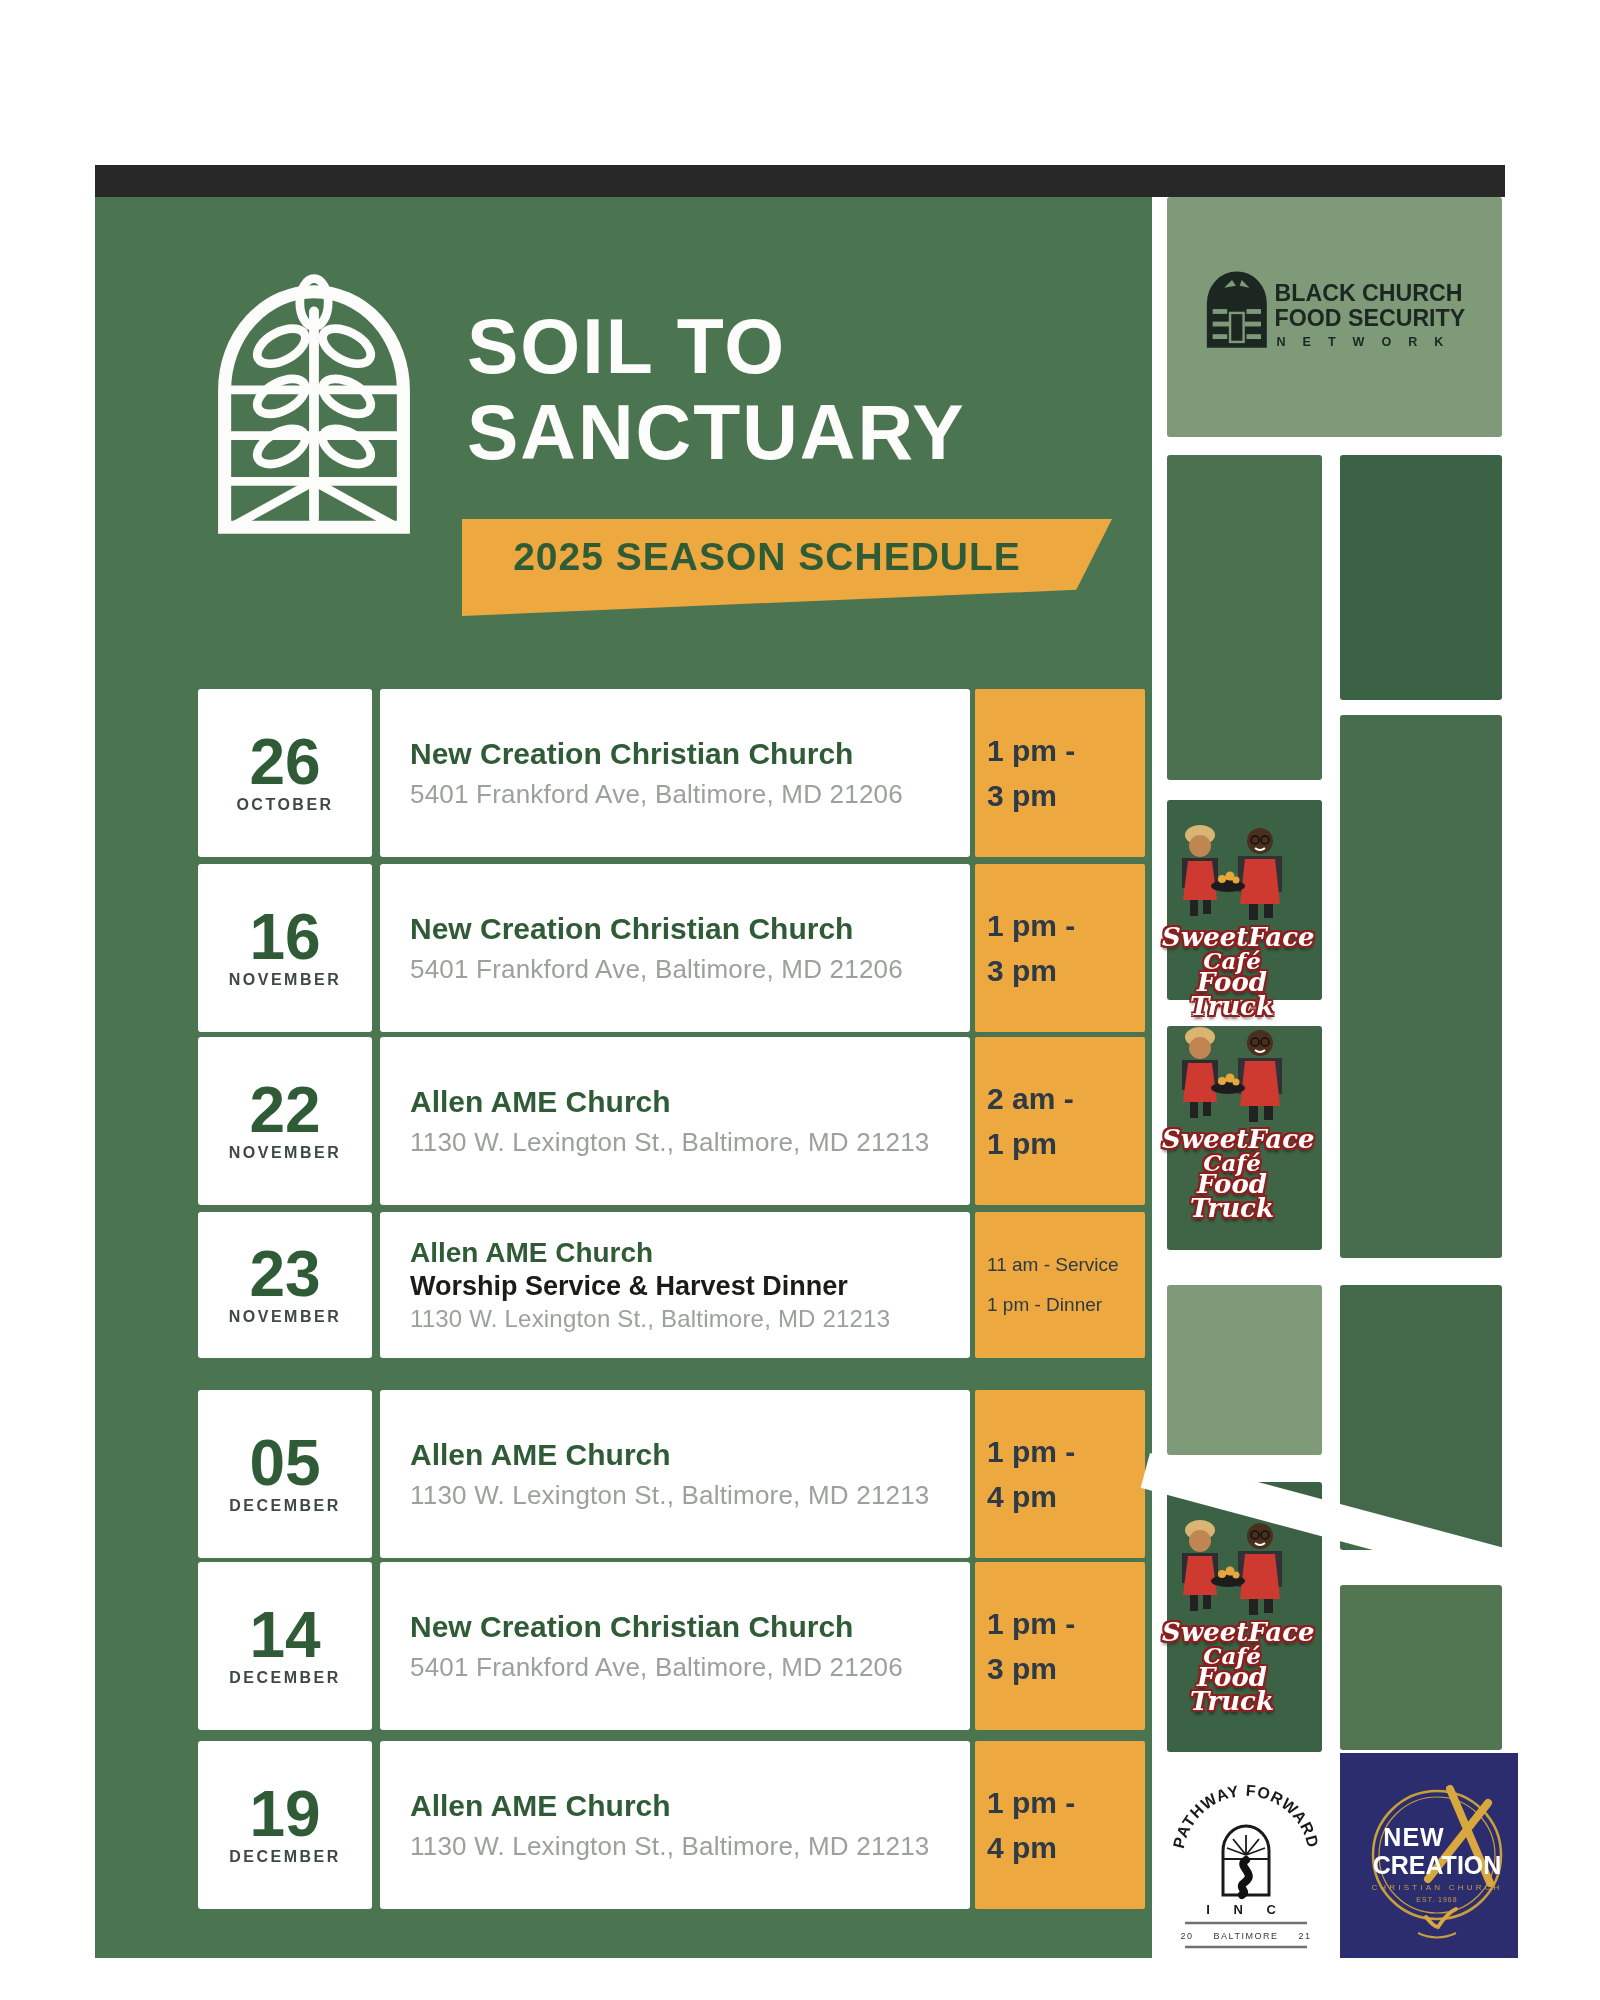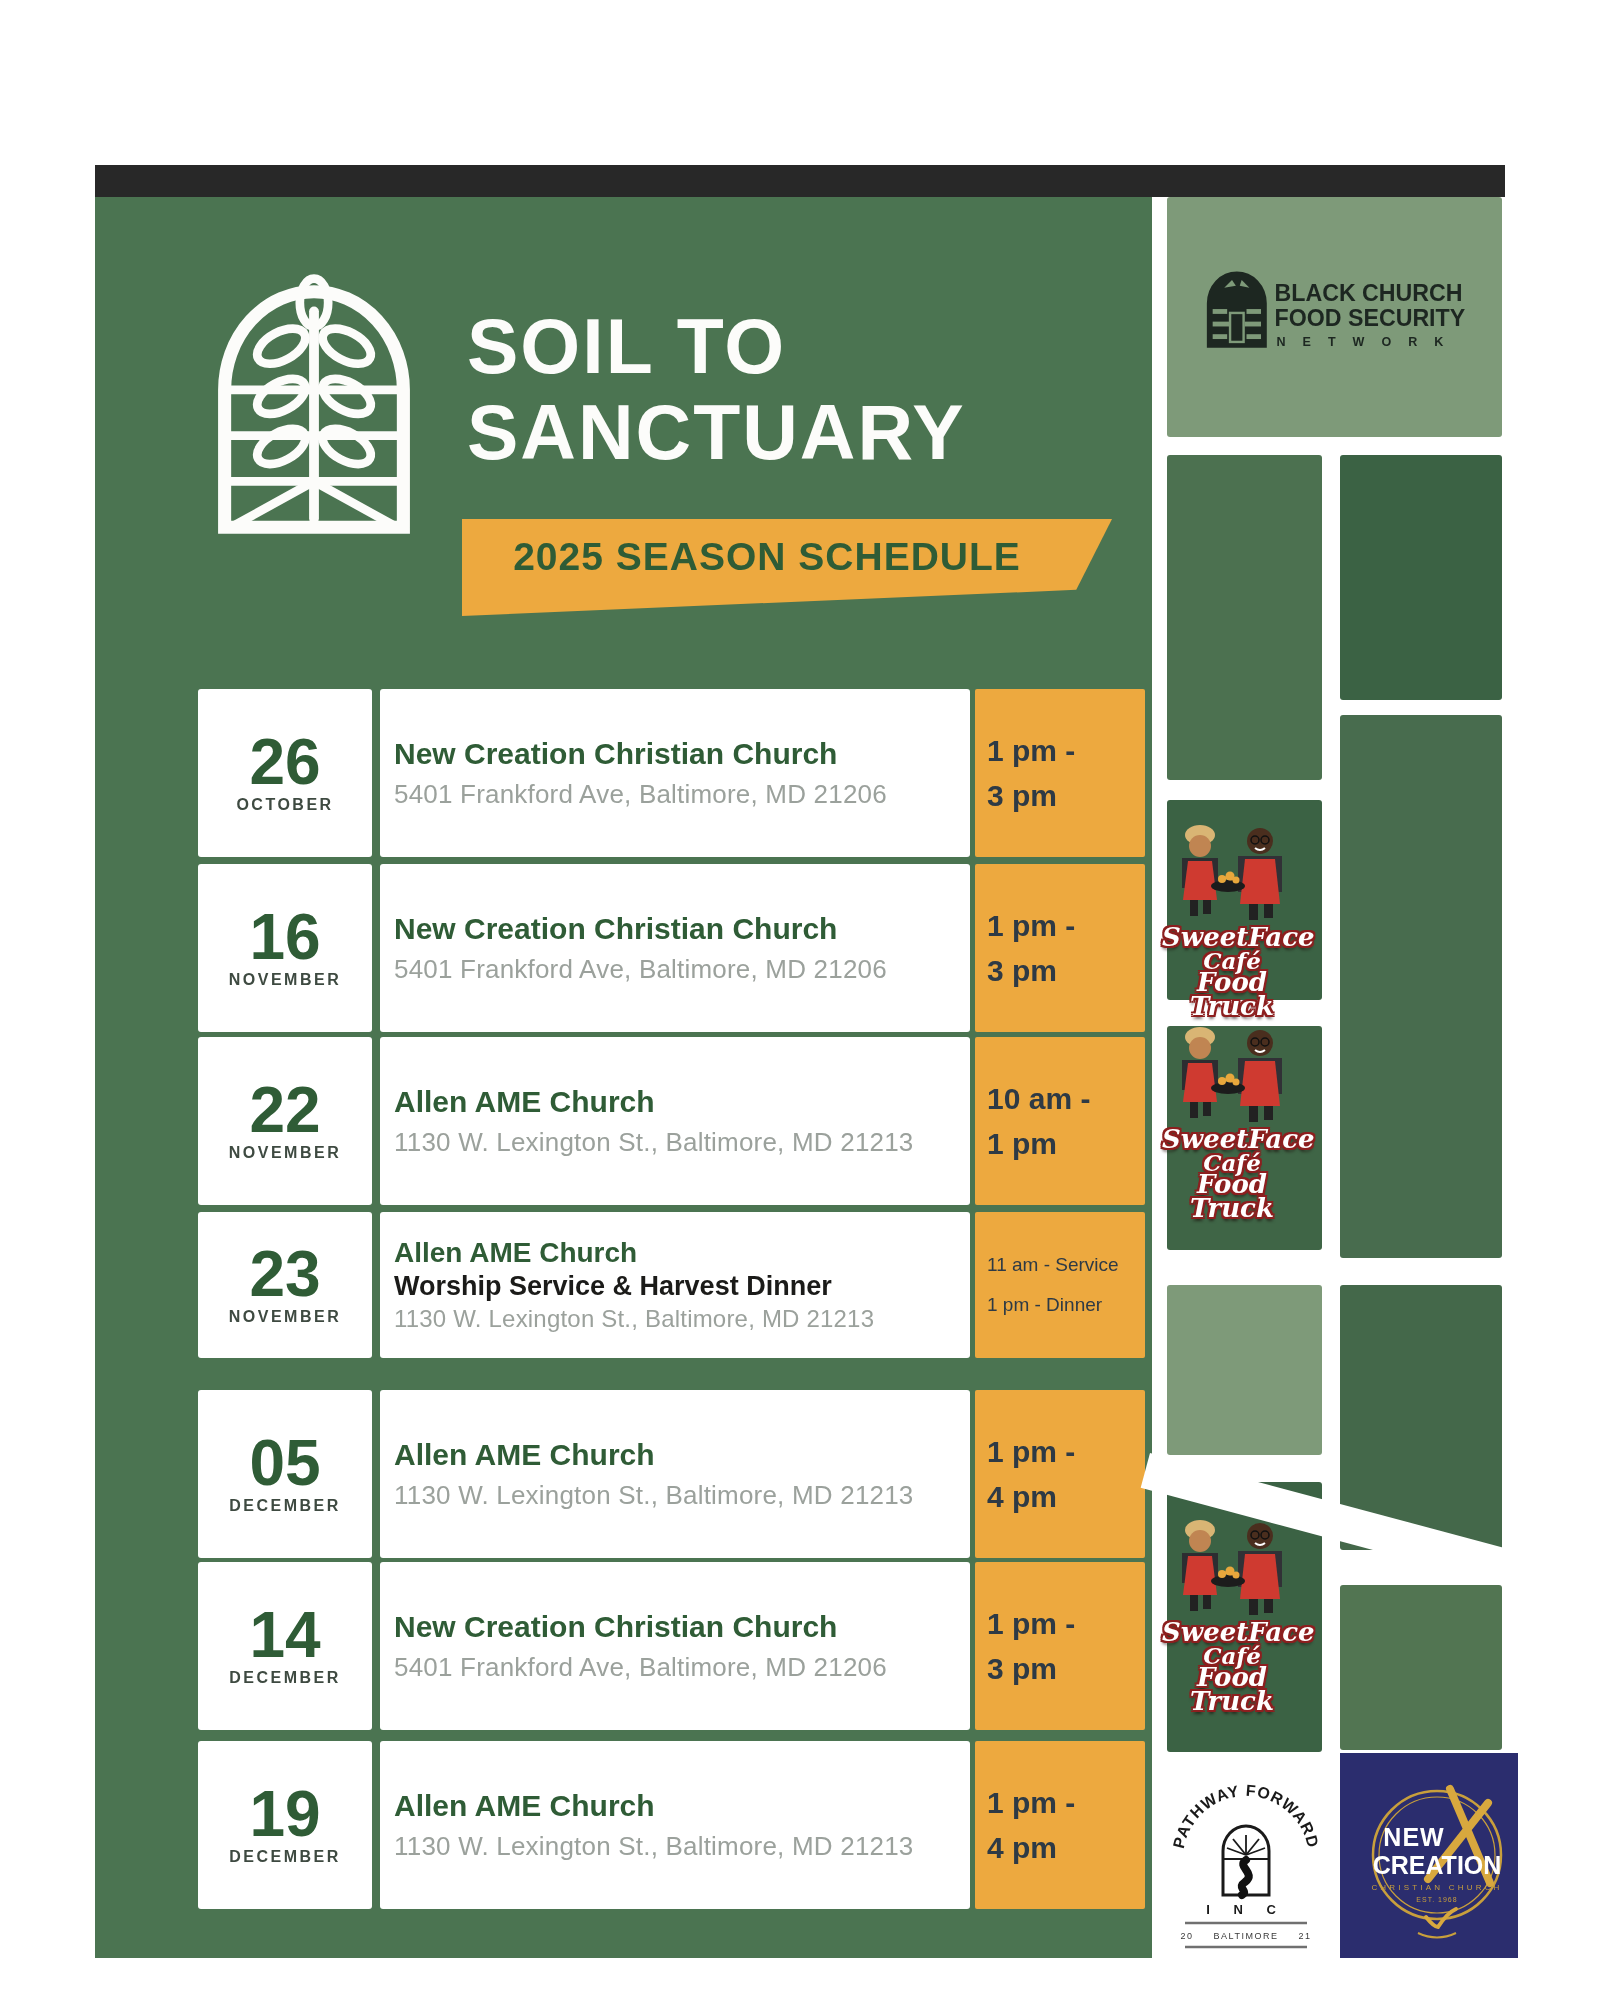--- a/index.html
+++ b/index.html
@@ -20,21 +20,21 @@
     display:flex;align-items:flex-start;justify-content:center;}
   #banner span{margin-top:16px;margin-right:40px;color:#2F5C36;font-weight:800;font-size:39px;letter-spacing:1px;}
 
   
   .row{position:absolute;left:0;width:1150px;height:168px;}
   .date-box{position:absolute;left:103px;top:0;width:174px;height:100%;background:#ffffff;border-radius:3px;
     display:flex;flex-direction:column;align-items:center;justify-content:center;}
   .date-day{font-size:64px;font-weight:800;color:#2F5C36;line-height:0.95;}
   .date-month{font-size:16px;font-weight:700;color:#3E4A41;letter-spacing:2.5px;margin-top:3px;}
   .event-box{position:absolute;left:285px;top:0;width:590px;height:100%;background:#ffffff;border-radius:3px;
-    display:flex;flex-direction:column;justify-content:center;padding-left:14px;box-sizing:border-box;}
+    display:flex;flex-direction:column;justify-content:center;padding-left:30px;box-sizing:border-box;}
   .event-title{font-size:30px;font-weight:800;color:#2F5C36;}
   .event-sub{font-size:27px;font-weight:800;color:#1B1B19;margin-top:2px;}
   .event-address{font-size:26px;font-weight:400;color:#9BA19C;margin-top:8px;letter-spacing:0.2px;}
   .time-box{position:absolute;left:880px;top:0;width:170px;height:100%;background:#EDA93F;border-radius:2px;
     display:flex;flex-direction:column;justify-content:center;padding-left:12px;box-sizing:border-box;}
   .time-line{font-size:30px;font-weight:800;color:#2E3A45;line-height:1.5;}
   .row.special{height:146px;}
   .row.special .event-title{font-size:28px;}
   .row.special .event-address{margin-top:3px;font-size:24px;}
   .row.special .time-line{font-size:19px;font-weight:400;line-height:2.1;}
@@ -120,21 +120,21 @@
   <div class="row" style="top:872px">
     <div class="date-box">
       <div class="date-day">22</div>
       <div class="date-month">NOVEMBER</div>
     </div>
     <div class="event-box">
       <div class="event-title">Allen AME Church</div>
       <div class="event-address">1130 W. Lexington St., Baltimore, MD 21213</div>
     </div>
     <div class="time-box">
-      <div class="time-line">10 am -</div>
+      <div class="time-line">2 am -</div>
       <div class="time-line">1 pm</div>
     </div>
   </div>
 
   <div class="row special" style="top:1047px">
     <div class="date-box">
       <div class="date-day">23</div>
       <div class="date-month">NOVEMBER</div>
     </div>
     <div class="event-box">

